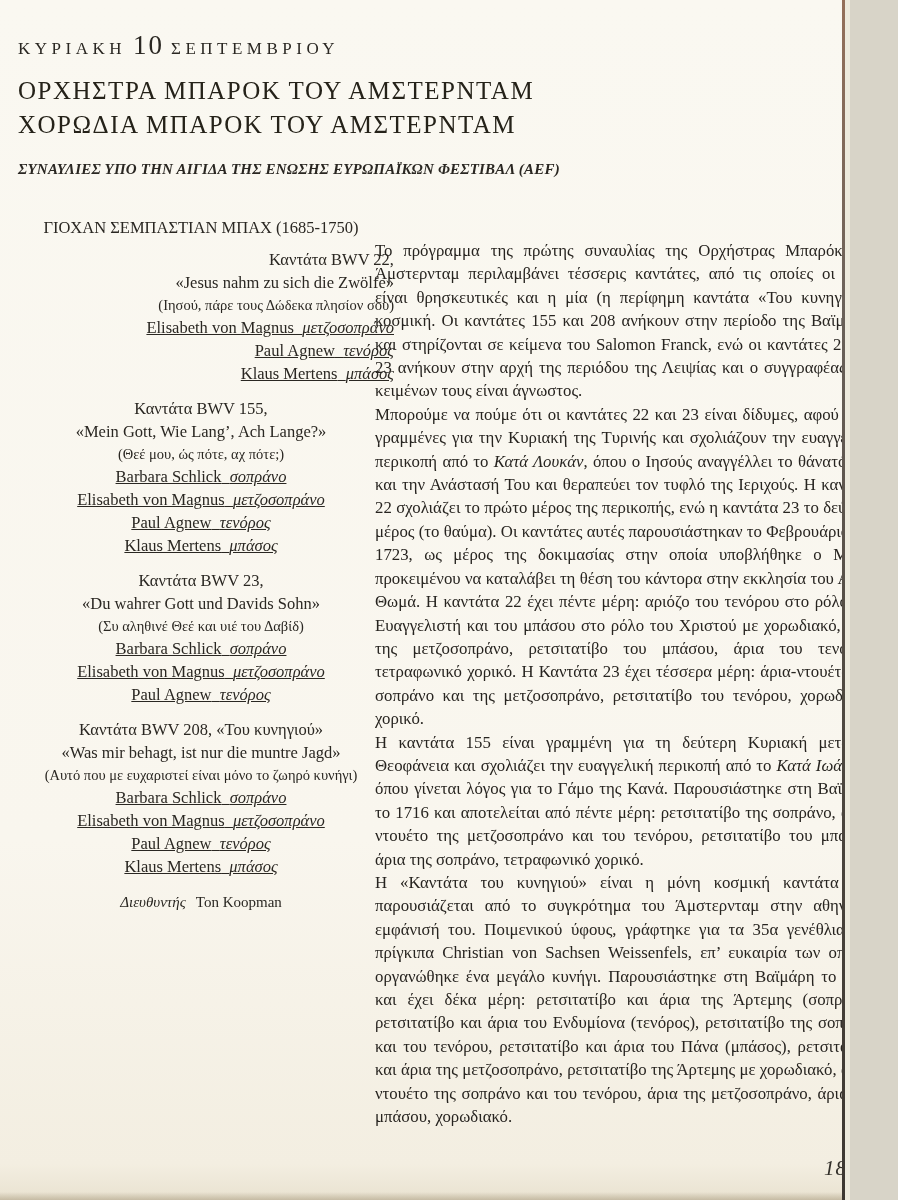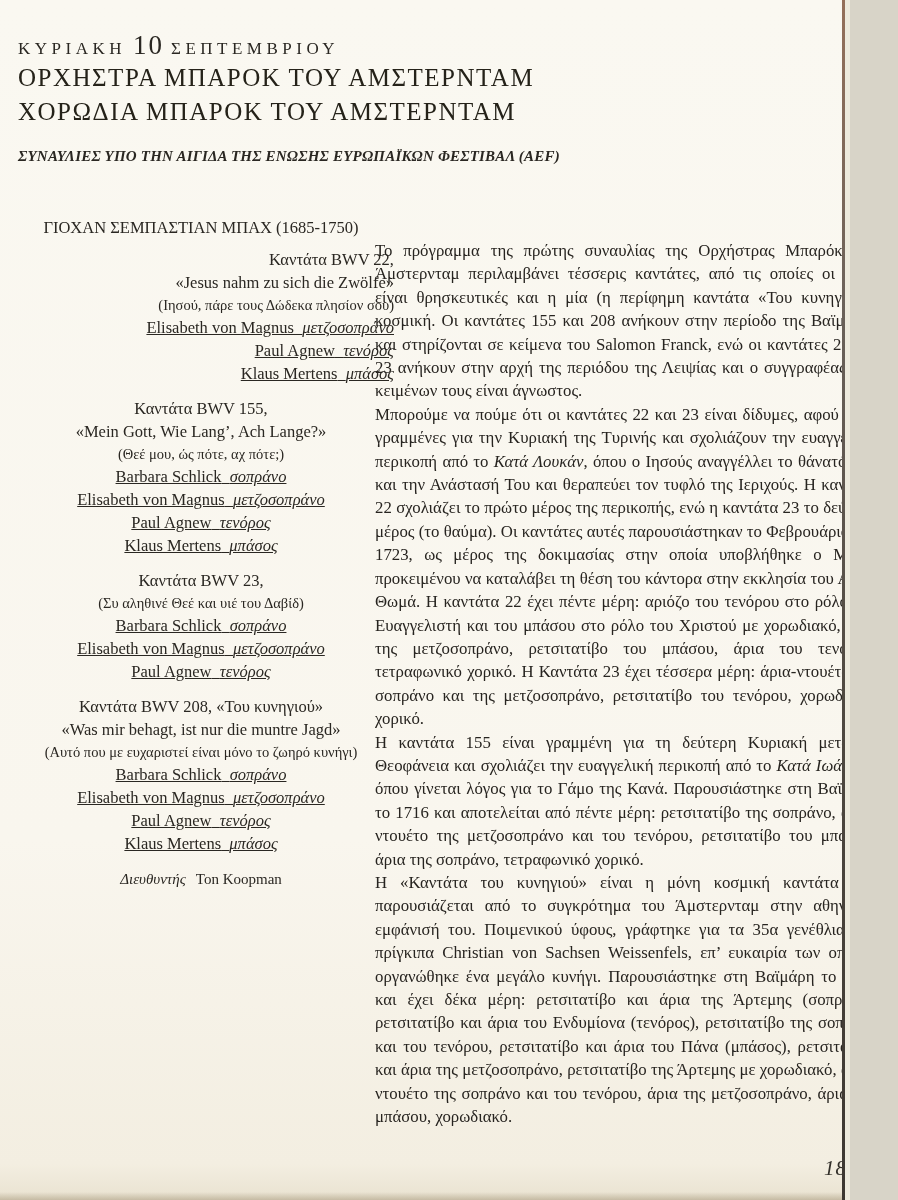--- a/index.html
+++ b/index.html
@@ -15,21 +15,21 @@
   .edge-outer{position:absolute;top:0;bottom:0;right:0;width:5px;background:#edeadd;}
   .edge-right{position:absolute;top:0;bottom:0;right:5px;width:3px;
     background:linear-gradient(180deg,#94705a 0%,#6b625a 25%,#4e4840 60%,#3c3731 100%);}
   .edge-bottom{position:absolute;left:0;right:8px;bottom:0;height:8px;
     background:linear-gradient(180deg,rgba(140,124,92,0),rgba(140,124,92,.38));}
 
   
   .header{position:absolute;left:18px;top:30px;width:860px;}
   .date-line{font-size:17px;letter-spacing:4.5px;white-space:nowrap;}
   .date-day{font-size:27px;letter-spacing:2px;margin:0 7px;}
-  .title-block{font-size:25px;line-height:34px;letter-spacing:1.5px;color:#252219;}
+  .title-block{margin-top:13px;font-size:25px;line-height:34px;letter-spacing:1.5px;color:#252219;}
   .subtitle{margin-top:19px;font-size:15px;font-style:italic;font-weight:bold;letter-spacing:.2px;}
 
   
   .program-col{position:absolute;left:8px;top:216px;width:386px;text-align:center;}
   .composer{font-size:16.5px;line-height:23px;}
   .works-list > .work{margin-top:12px;}
   .works-list > .work:first-child{margin-top:9px;text-align:right;}
   .work-title{font-size:16.5px;line-height:23px;}
   .work-translation{font-size:14.5px;line-height:22px;}
   .performers{text-decoration:underline;}
@@ -83,20 +83,21 @@
           <div class="work-translation">(Θεέ μου, ώς πότε, αχ πότε;)</div>
           <div class="performers">
             <div class="performer"><span class="pname">Barbara Schlick</span> <span class="prole">σοπράνο</span></div>
             <div class="performer"><span class="pname">Elisabeth von Magnus</span> <span class="prole">μετζοσοπράνο</span></div>
             <div class="performer"><span class="pname">Paul Agnew</span> <span class="prole">τενόρος</span></div>
             <div class="performer"><span class="pname">Klaus Mertens</span> <span class="prole">μπάσος</span></div>
           </div>
         </div>
         <div class="work">
           <div class="work-title">Καντάτα BWV 23,</div>
+          <div class="work-title">«Du wahrer Gott und Davids Sohn»</div>
           <div class="work-translation">(Συ αληθινέ Θεέ και υιέ του Δαβίδ)</div>
           <div class="performers">
             <div class="performer"><span class="pname">Barbara Schlick</span> <span class="prole">σοπράνο</span></div>
             <div class="performer"><span class="pname">Elisabeth von Magnus</span> <span class="prole">μετζοσοπράνο</span></div>
             <div class="performer"><span class="pname">Paul Agnew</span> <span class="prole">τενόρος</span></div>
           </div>
         </div>
         <div class="work">
           <div class="work-title">Καντάτα BWV 208, «Του κυνηγιού»</div>
           <div class="work-title">«Was mir behagt, ist nur die muntre Jagd»</div>

